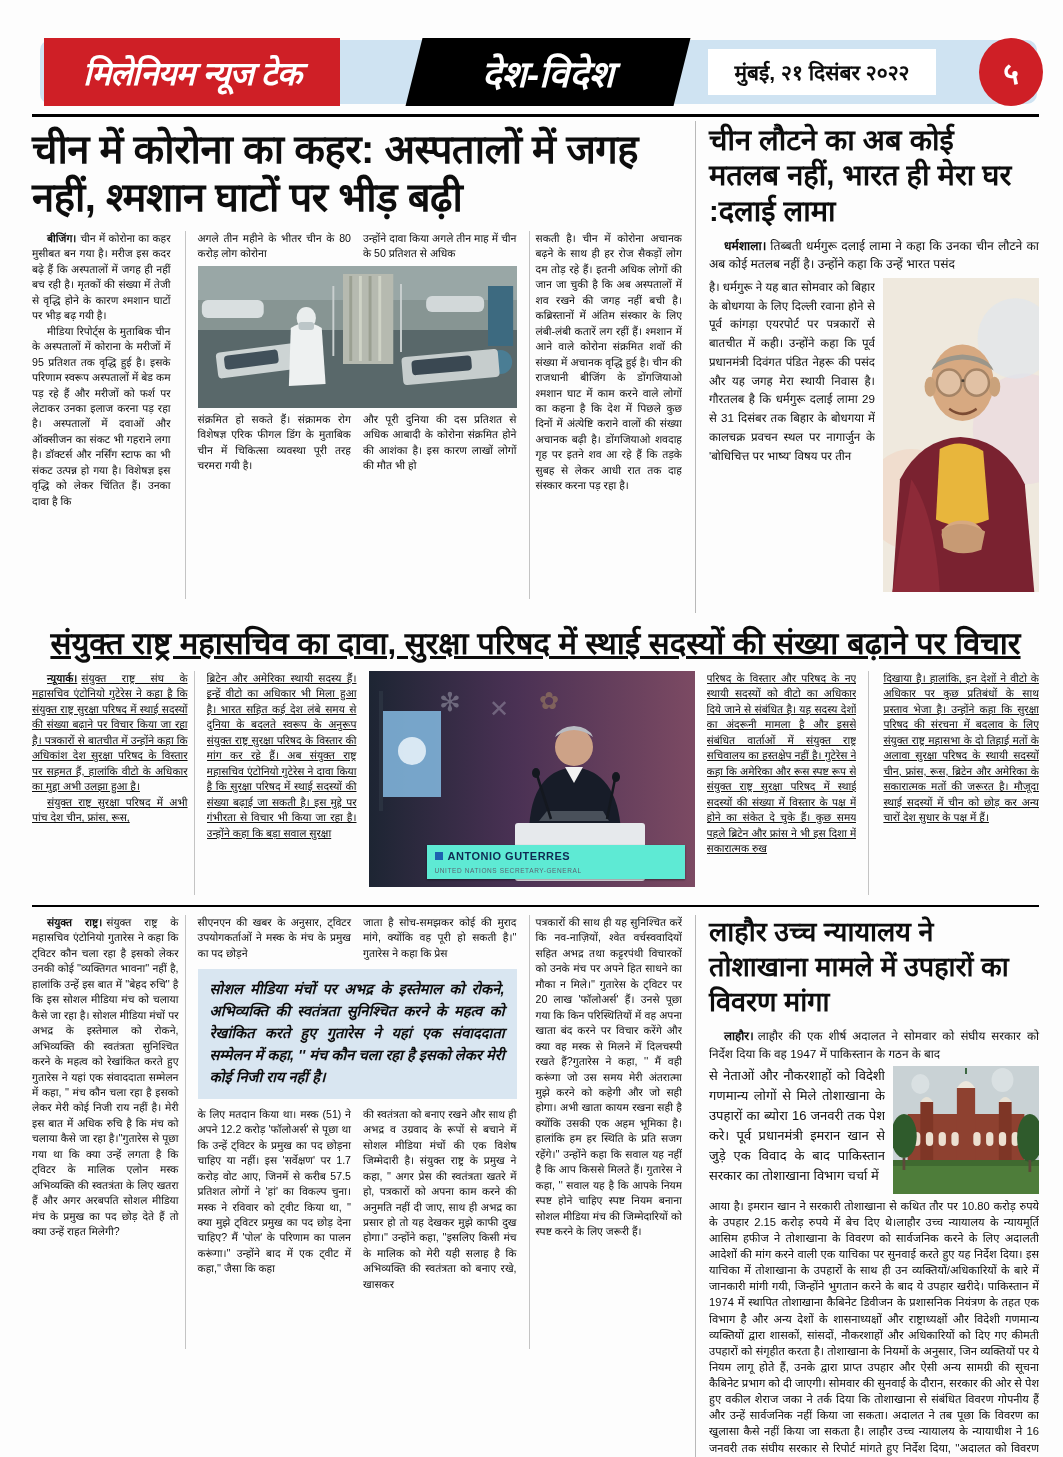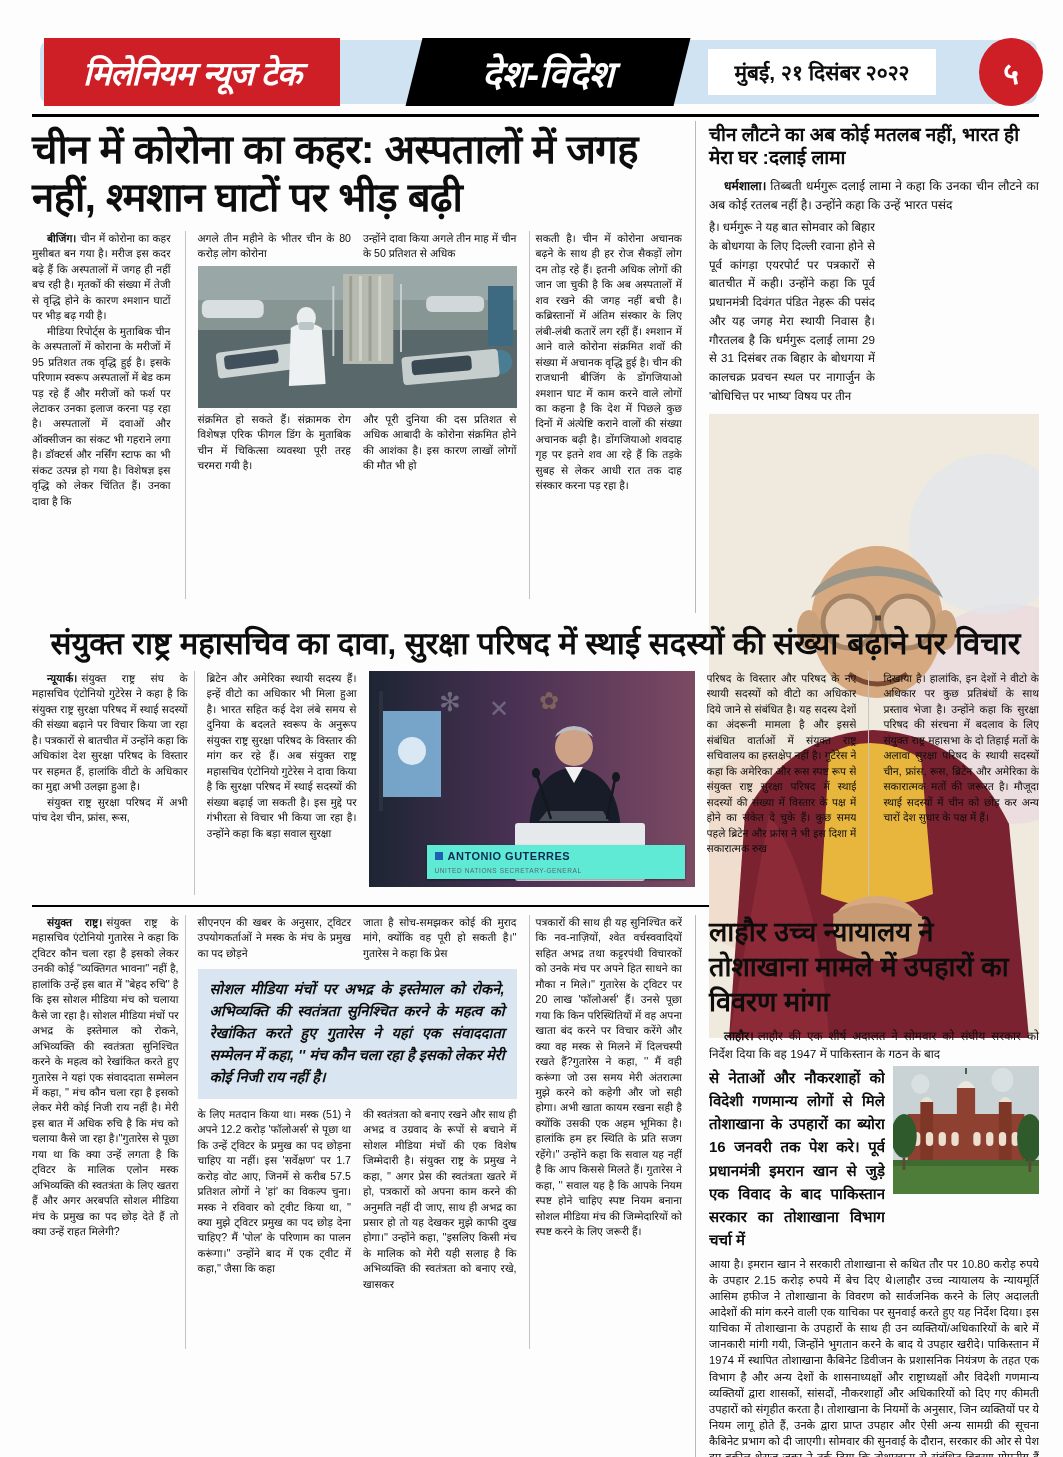--- a/index.html
+++ b/index.html
@@ -36,28 +36,28 @@
   .cols4 .c2t{grid-column:2;grid-row:1;}
   .cols4 .c3t{grid-column:3;grid-row:1;}
   .cols4 .ph{grid-column:2/4;grid-row:2;height:142px;margin:4px 0;}
   .cols4 .c2b{grid-column:2;grid-row:3;}
   .cols4 .c3b{grid-column:3;grid-row:3;}
   .cols4 .c4{grid-column:4;grid-row:1/4;border-left:1px solid #c4c4c4;padding-left:6px;}
   figure{margin:0;}
   figure svg{width:100%;height:100%;display:block;}
   
   .top-right{flex:1;}
-  .dalai-h2{font-size:19px;line-height:1.22;font-weight:800;margin:2px 16px 8px 0;}
+  .dalai-h2{font-size:29px;line-height:1.22;font-weight:800;margin:2px 16px 8px 0;}
   .dalai-intro{font-size:12.2px;line-height:1.5;}
-  .dalai-row{display:flex;gap:8px;margin-top:4px;flex-direction:column;}
+  .dalai-row{display:flex;gap:8px;margin-top:4px;}
   .dalai-left{width:166px;font-size:11.6px;line-height:1.62;overflow:hidden;}
   .dalai-ph{flex:1;height:314px;}
   .dalai-outro{font-size:11.8px;line-height:1.5;margin-top:4px;}
   
-  .un-sec{margin-top:4px;}
+  .un-sec{margin-top:4px;text-decoration:underline;}
   .un-h{font-size:31px;font-weight:800;text-align:center;white-space:nowrap;overflow:hidden;margin:8px 0 8px 0;}
   .un-cols{display:flex;gap:12px;height:224px;overflow:hidden;font-size:10.6px;line-height:1.46;}
   .un-col{width:157px;overflow:hidden;}
   .un-col.b1{border-right:1px solid #c4c4c4;padding-right:6px;width:163px;}
   .un-col.b2{border-left:1px solid #c4c4c4;padding-left:14px;width:163px;}
   .un-ph{width:326px;position:relative;flex:none;height:216px;}
   .cap{position:absolute;left:58px;right:10px;bottom:8px;background:#5eead4;padding:3px 8px 4px 8px;
        box-shadow:0 1px 2px rgba(0,0,0,.4);}
   .cap-name{font-size:11px;font-weight:800;color:#0e2a52;letter-spacing:.5px;}
   .cap-sq{display:inline-block;width:8px;height:8px;background:#1c62b0;margin-right:5px;}
@@ -73,21 +73,21 @@
   .twcols .c3t{grid-column:3;grid-row:1;}
   .twcols .qt{grid-column:2/4;grid-row:2;background:#d9e6f1;margin:8px 0;padding:10px 12px;
               font-size:14.6px;font-style:italic;font-weight:700;line-height:1.5;}
   .twcols .c2b{grid-column:2;grid-row:3;}
   .twcols .c3b{grid-column:3;grid-row:3;}
   .twcols .c4{grid-column:4;grid-row:1/4;border-left:1px solid #c4c4c4;padding-left:6px;}
   .bot-right{flex:1;border-bottom:2px solid #000;}
   .lh-h2{font-size:27px;line-height:1.3;font-weight:800;margin:0 0 8px 0;}
   .lh-intro{font-size:11.8px;line-height:1.5;}
   .lh-row{display:flex;gap:8px;margin:2px 0 4px 0;}
-  .lh-left{width:176px;font-size:15px;line-height:1.55;overflow:hidden;font-weight:bold;}
+  .lh-left{width:176px;font-size:13px;line-height:1.55;overflow:hidden;}
   .lh-ph{flex:1;height:128px;}
   .lh-body{font-size:11.2px;line-height:1.44;overflow:hidden;}
 </style>
 </head>
 <body>
 
 <div class="sheet">
 
   <header class="masthead">
     <div class="mh-band"></div>
@@ -149,21 +149,21 @@
         <div class="c2b">संक्रमित हो सकते हैं। संक्रामक रोग विशेषज्ञ एरिक फीगल डिंग के मुताबिक चीन में चिकित्सा व्यवस्था पूरी तरह चरमरा गयी है।</div>
         <div class="c3b">और पूरी दुनिया की दस प्रतिशत से अधिक आबादी के कोरोना संक्रमित होने की आशंका है। इस कारण लाखों लोगों की मौत भी हो</div>
         <div class="c4">सकती है। चीन में कोरोना अचानक बढ़ने के साथ ही हर रोज सैकड़ों लोग दम तोड़ रहे हैं। इतनी अधिक लोगों की जान जा चुकी है कि अब अस्पतालों में शव रखने की जगह नहीं बची है। कब्रिस्तानों में अंतिम संस्कार के लिए लंबी-लंबी कतारें लग रहीं हैं। श्मशान में आने वाले कोरोना संक्रमित शवों की संख्या में अचानक वृद्धि हुई है। चीन की राजधानी बीजिंग के डोंगजियाओ श्मशान घाट में काम करने वाले लोगों का कहना है कि देश में पिछले कुछ दिनों में अंत्येष्टि कराने वालों की संख्या अचानक बढ़ी है। डोंगजियाओ शवदाह गृह पर इतने शव आ रहे हैं कि तड़के सुबह से लेकर आधी रात तक दाह संस्कार करना पड़ रहा है।</div>
       </div>
     </article>
 
     <div class="vsep"></div>
 
     <article class="top-right">
       <h2 class="dalai-h2">चीन लौटने का अब कोई मतलब नहीं, भारत ही मेरा घर :दलाई लामा</h2>
-      <p class="dalai-intro just indent"><b class="dl">धर्मशाला।</b><span>तिब्बती धर्मगुरू दलाई लामा ने कहा कि उनका चीन लौटने का अब कोई रतलब नहीं है। उन्होंने कहा कि उन्हें भारत पसंद</span></p>
+      <p class="dalai-intro just indent"><b class="dl">धर्मशाला।</b><span>तिब्बती धर्मगुरू दलाई लामा ने कहा कि उनका चीन लौटने का अब कोई मतलब नहीं है। उन्होंने कहा कि उन्हें भारत पसंद</span></p>
       <div class="dalai-row">
         <div class="dalai-left just">है। धर्मगुरू ने यह बात सोमवार को बिहार के बोधगया के लिए दिल्ली रवाना होने से पूर्व कांगड़ा एयरपोर्ट पर पत्रकारों से बातचीत में कही। उन्होंने कहा कि पूर्व प्रधानमंत्री दिवंगत पंडित नेहरू की पसंद और यह जगह मेरा स्थायी निवास है। गौरतलब है कि धर्मगुरू दलाई लामा 29 से 31 दिसंबर तक बिहार के बोधगया में कालचक्र प्रवचन स्थल पर नागार्जुन के 'बोधिचित्त पर भाष्य' विषय पर तीन</div>
         <figure class="dalai-ph">
           <svg viewBox="0 0 165 312" preserveAspectRatio="none">
             <rect width="165" height="312" fill="#efe9de"></rect>
             <circle cx="30" cy="220" r="50" fill="#f0d6c3" opacity="0.6"></circle>
             <circle cx="150" cy="150" r="55" fill="#e9d3e0" opacity="0.5"></circle>
             <circle cx="140" cy="60" r="40" fill="#dde6ee" opacity="0.6"></circle>
             <path d="M10 312 L18 200 Q40 160 82 158 Q128 160 150 205 L160 312 Z" fill="#7a2230"></path>
             <path d="M60 170 Q82 158 106 172 L112 240 Q82 252 56 240 Z" fill="#e8b63c"></path>

